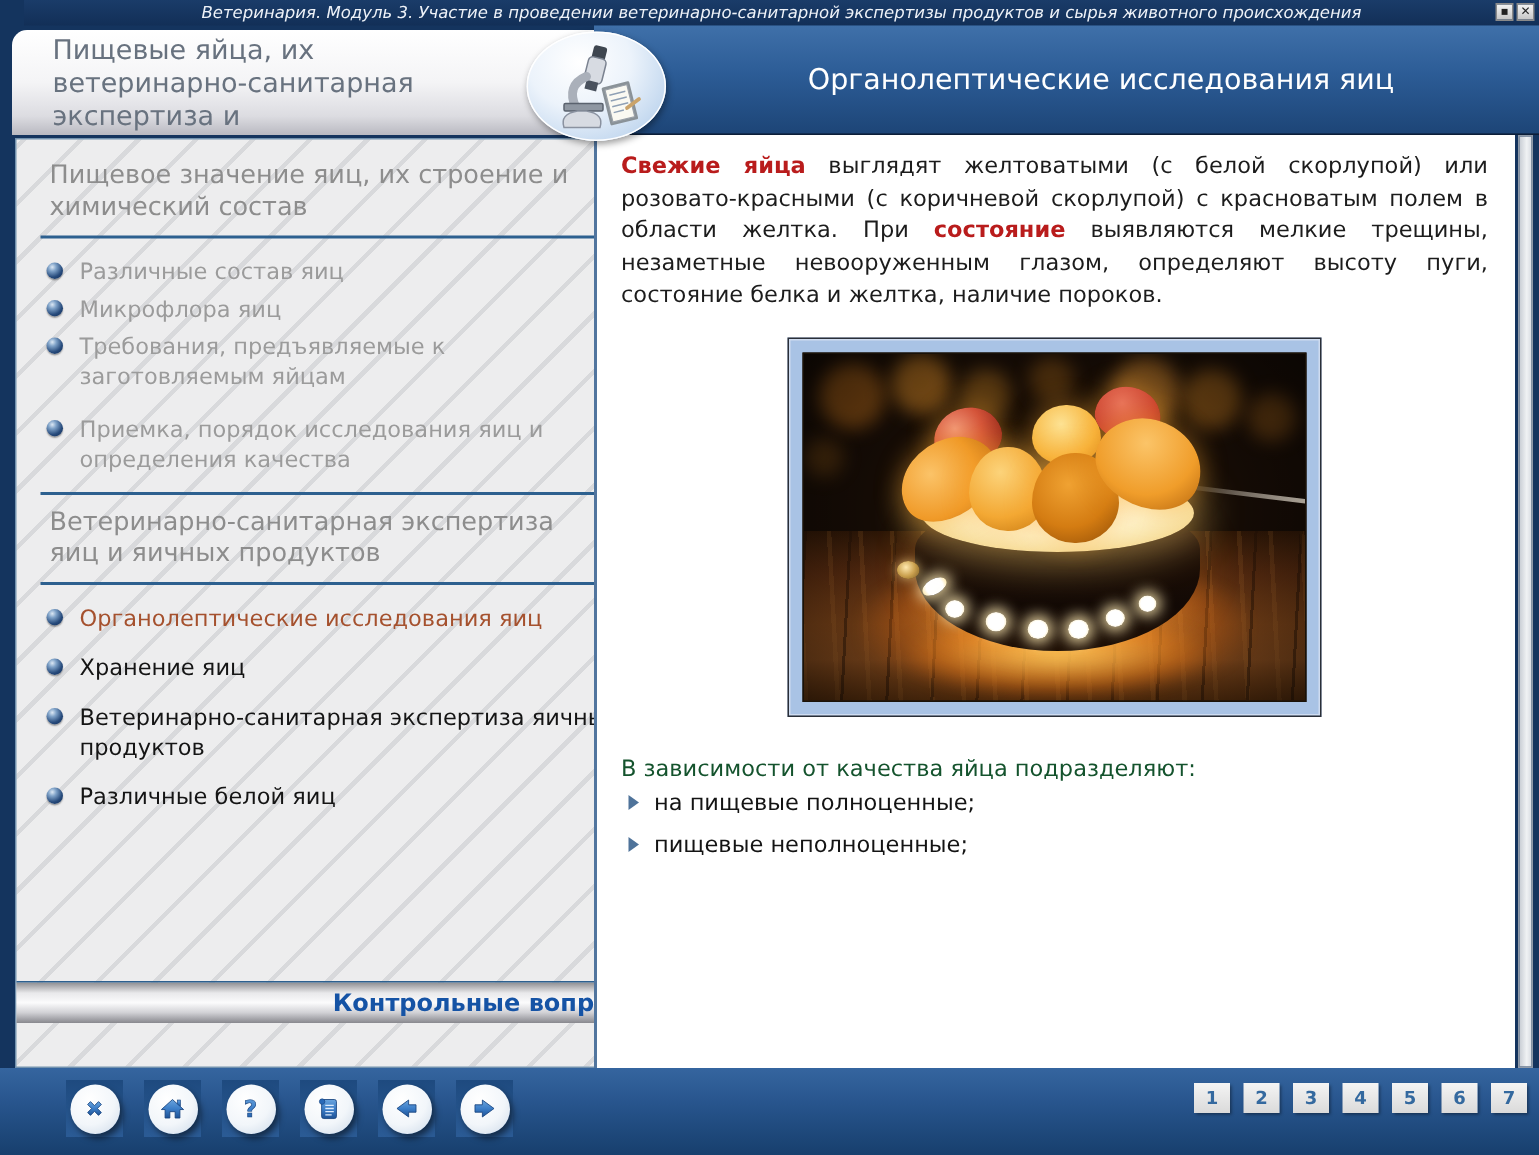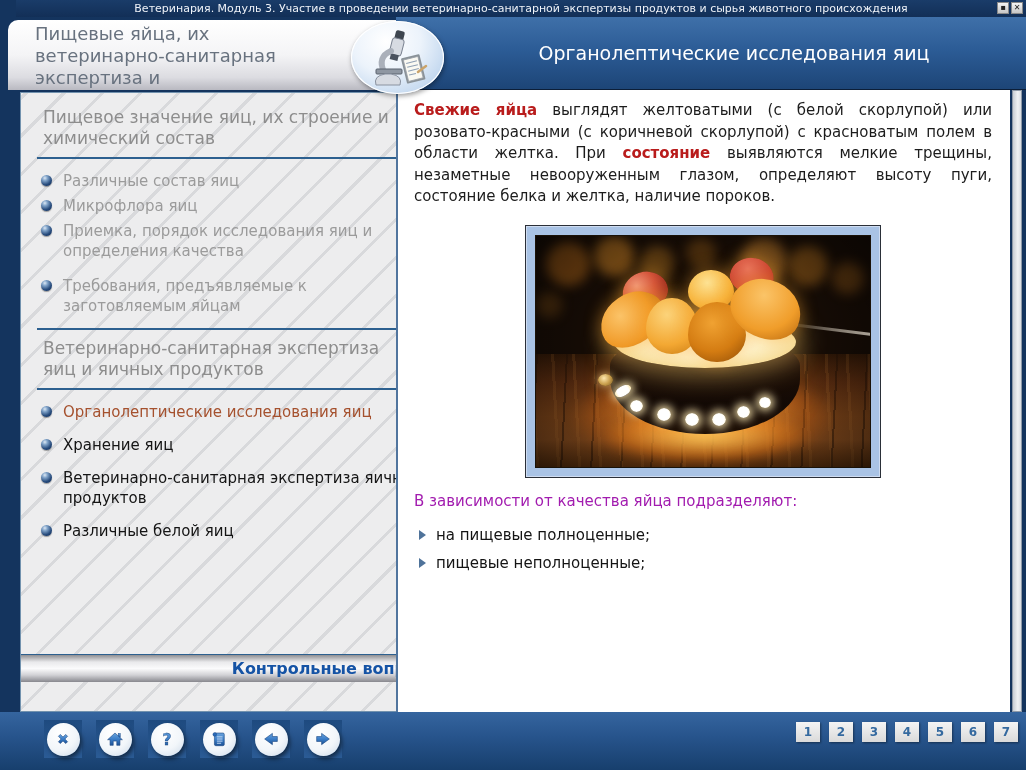--- a/index.html
+++ b/index.html
@@ -5,41 +5,41 @@
   * { margin:0; padding:0; box-sizing:border-box; }
   html,body { width:1026px; height:770px; }
   body {
     position:relative; overflow:hidden;
     background:#14345e;
     font-family:"DejaVu Sans","Liberation Sans",sans-serif;
   }
   
   .titlebar { position:absolute; left:16px; top:0; right:0; height:17px;
     background:linear-gradient(180deg,#1a3c69,#122f57);
-    color:#eef2f8; font-size:11px; line-height:17px; text-align:center; }
+    color:#eef2f8; font-size:11px; line-height:17px; text-align:center;font-style:italic; }
   .win-btns { position:absolute; right:3px; top:2px; display:flex; gap:2px; }
   .win-btn { width:12px; height:12px; background:linear-gradient(#f4f4f4,#c6c6c6);
     border:1px solid #8a8a8a; font-size:8px; line-height:10px; text-align:center;
     color:#222; cursor:pointer; }
   
   .header-left { position:absolute; left:8px; top:20px; width:388px; height:70px;
     background:linear-gradient(180deg,#ffffff 0%,#f4f4f6 50%,#dcdce1 82%,#b9b9c1 100%);
     border-top-left-radius:10px; color:#68727f; font-size:18px; line-height:22px;
     padding:3px 90px 0 27px; }
   .header-right { position:absolute; left:396px; top:17px; right:0; height:73px;
     background:linear-gradient(180deg,#3f70a9 0%,#2c5c96 45%,#1d4577 100%);
     border-bottom:1px solid #0c1e38; color:#ffffff; font-size:19px;
     display:flex; align-items:center; justify-content:center; padding-left:46px; }
   .oval { position:absolute; left:351px; top:21px; width:93px; height:73px;
     border-radius:50%; z-index:6;
     background:radial-gradient(ellipse at 38% 28%,#ffffff 0%,#ecf3fb 42%,#c6daf0 75%,#9dbfe2 100%);
     box-shadow:1px 2px 5px rgba(0,0,0,.4), inset 0 0 0 1px #ffffff;
     display:flex; align-items:center; justify-content:center; }
   
-  .sidebar { position:absolute; left:20px; top:92px; width:422px; height:620px;
+  .sidebar { position:absolute; left:10px; top:92px; width:422px; height:620px;
     background-color:#ededee;
     background-image:repeating-linear-gradient(315deg, rgba(168,171,177,.30) 0 3px, rgba(0,0,0,0) 3px 27px);
     border:1px solid #7292ae; }
   .side-nav { position:absolute; left:0; right:0; top:10px; bottom:60px; overflow:hidden; }
   .section-title { font-size:17px; line-height:21px; color:#8d8d8d; padding:4px 30px 0 22px; }
   .rule { height:2px; background:#2d608f; margin:8px 18px 9px 16px; }
   .rule.sep { margin:12px 18px 4px 16px; }
   .items { padding:3px 10px 0 20px; }
   .item { position:relative; padding-left:22px; font-size:15px; line-height:20px; cursor:pointer; }
   .bullet { position:absolute; left:0; top:4px; width:11px; height:11px; border-radius:50%;
@@ -61,22 +61,22 @@
   .scroll-strip { position:absolute; left:1012px; top:90px; width:10px; height:622px;
     background:linear-gradient(90deg,#c8cdd4,#f0f2f4 60%,#d8dce2); border:1px solid #8f9aa8; }
   .lead { font-size:15px; line-height:21.5px; text-align:justify; color:#1c1c1c; }
   .term { color:#b91c1c; font-weight:bold; cursor:pointer; }
   .figure { margin:17px auto 0; width:356px; }
   .frame { border:1px solid #2a2f38; background:#a9c3e5; padding:9px;
     box-shadow:inset 0 0 0 1px #cfdcf0; }
   .photo { position:relative; width:336px; height:233px; background:#140b05;
     overflow:hidden; border:1px solid #1a1208; }
   .caption { margin-top:28px; text-align:center; font-size:15px; color:#141414; }
-  .intro { margin-top:14px; font-size:15px; color:#a21caf; }
-  .blist { margin-top:11px; }
+  .intro { margin-top:25px; font-size:15px; color:#14532d; }
+  .blist { }
   .bullet-row { position:relative; padding-left:22px; font-size:15px; line-height:28px; color:#141414; }
   .arrow { position:absolute; left:5px; top:9px; width:0; height:0;
     border-left:7px solid #4f739a; border-top:5px solid transparent; border-bottom:5px solid transparent; }
   
   .bokeh { position:absolute; border-radius:50%; filter:blur(6px); opacity:.55; }
   .wood { position:absolute; left:0; right:0; top:118px; bottom:0;
     background:
       repeating-linear-gradient(93deg, rgba(30,14,4,.45) 0 2px, rgba(0,0,0,0) 2px 30px),
       repeating-linear-gradient(87deg, rgba(240,160,70,.10) 0 3px, rgba(0,0,0,0) 3px 21px),
       linear-gradient(180deg,#2a1506 0%,#53290f 25%,#7c4419 55%,#8a4e1f 76%,#5f330f 100%); }
@@ -154,22 +154,22 @@
 </div>
 
 <div class="sidebar">
   <div class="side-nav">
       <div class="section sec-0">
         <div class="section-title">Пищевое значение яиц, их строение и химический состав</div>
         <div class="rule"></div>
         <div class="items">
           <div class="item state-visited"><span class="bullet"></span><span class="item-label">Различные состав яиц</span></div>
           <div class="item state-visited"><span class="bullet"></span><span class="item-label">Микрофлора яиц</span></div>
+          <div class="item state-visited"><span class="bullet"></span><span class="item-label">Требования, предъявляемые к заготовляемым яйцам</span></div>
           <div class="item state-visited"><span class="bullet"></span><span class="item-label">Приемка, порядок исследования яиц и определения качества</span></div>
-          <div class="item state-visited"><span class="bullet"></span><span class="item-label">Требования, предъявляемые к заготовляемым яйцам</span></div>
         </div>
       </div>
       <div class="rule sep"></div>
       <div class="section sec-1">
         <div class="section-title">Ветеринарно-санитарная экспертиза яиц и яичных продуктов</div>
         <div class="rule"></div>
         <div class="items">
           <div class="item state-active"><span class="bullet"></span><span class="item-label">Органолептические исследования яиц</span></div>
           <div class="item state-normal"><span class="bullet"></span><span class="item-label">Хранение яиц</span></div>
           <div class="item state-normal"><span class="bullet"></span><span class="item-label">Ветеринарно-санитарная экспертиза яичных продуктов</span></div>

